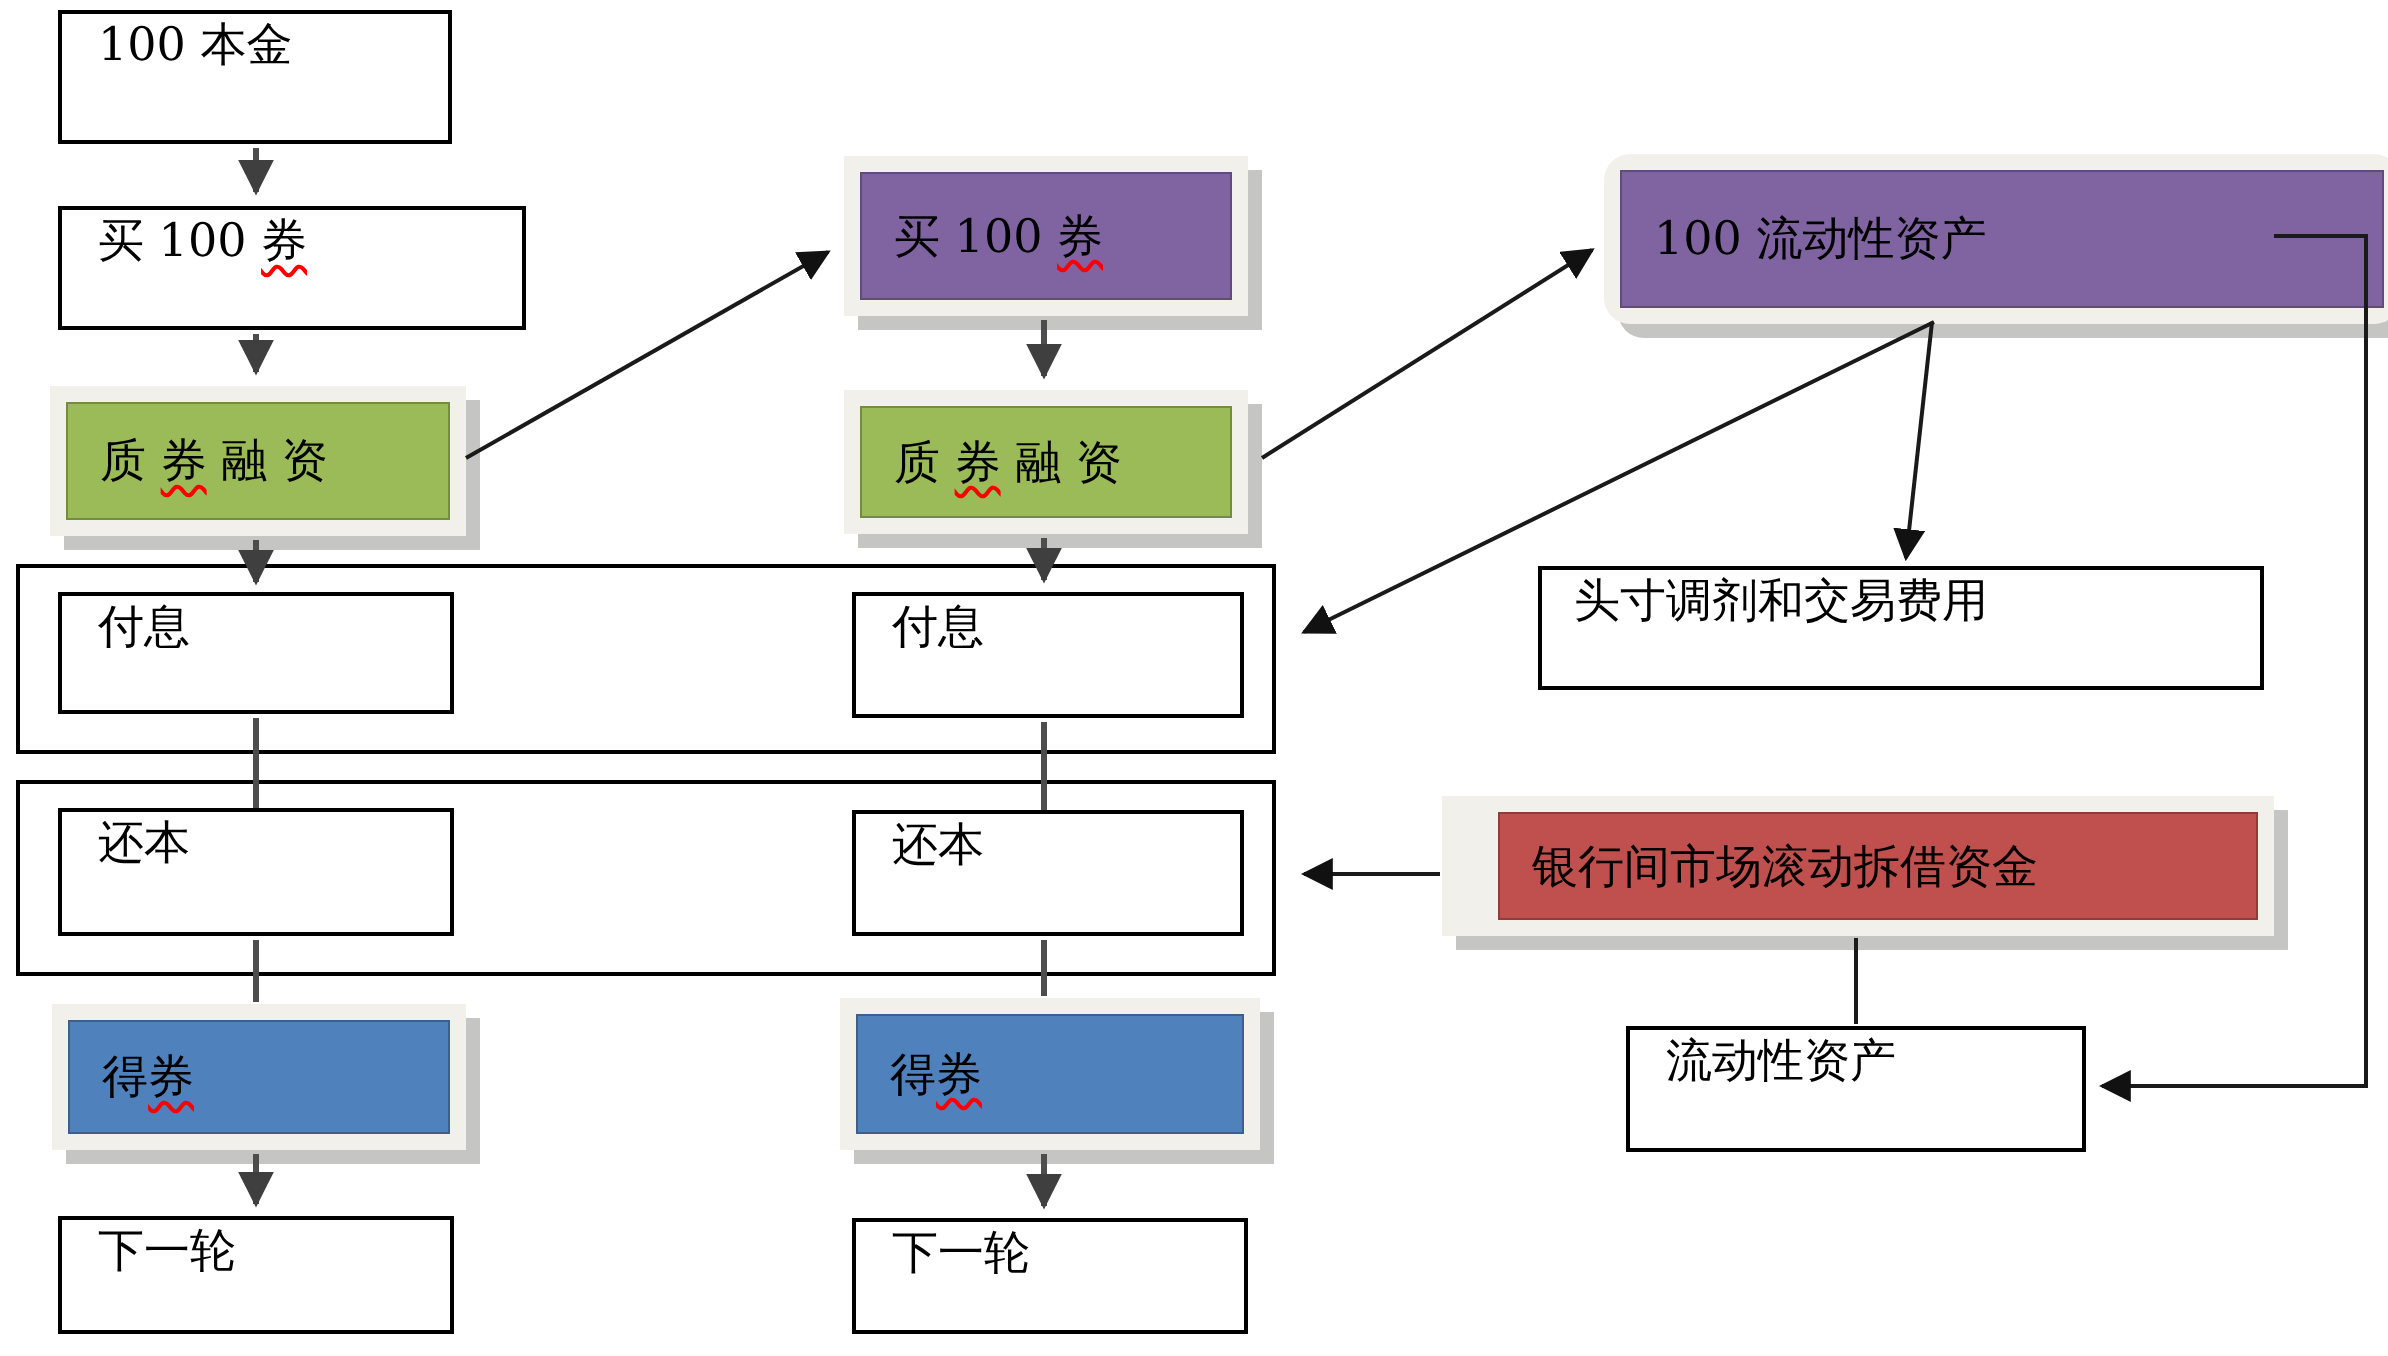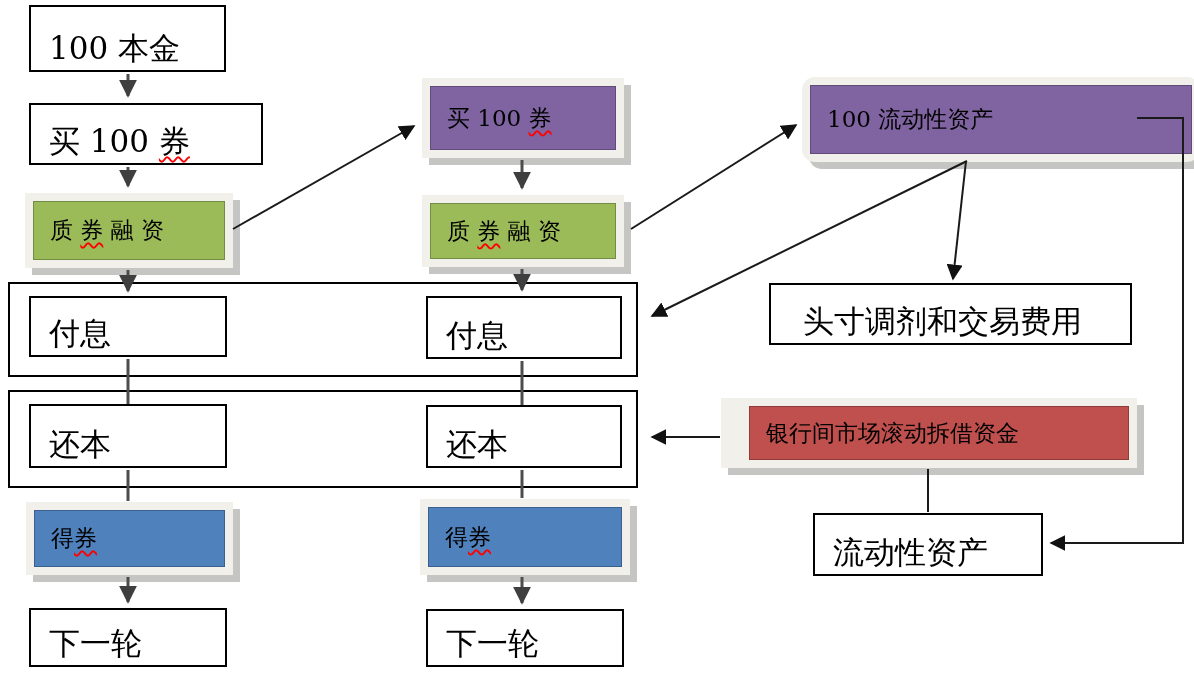--- a/index.html
+++ b/index.html
@@ -10,23 +10,23 @@
     font-family:"DejaVu Serif","Liberation Serif",serif;
     color:#000;
     overflow:hidden;
   }
   
   .pbox{
     position:absolute;
     background:#fff;
     border:2px solid #000;
     box-sizing:border-box;
-    display:flex;align-items:flex-end;
+    display:flex;align-items:flex-start;
     padding-left:18px;
-    font-size:31px;
+    font-size:23px;
     white-space:pre;
     z-index:2;
   }
   
   .container{
     position:absolute;
     border:2px solid #000;
     box-sizing:border-box;
     background:transparent;
     z-index:1;
@@ -126,21 +126,21 @@
   </div>
 
   <div class="pbox" style="left:426px;top:609px;width:198px;height:58px;">
     <span>下一轮</span>
   </div>
 
   <div class="fancy" style="left:802px;top:77px;width:398px;height:85px;border-radius:13px;">
     <div class="fill fill-purple">100 流动性资产</div>
   </div>
 
-  <div class="pbox" style="left:769px;top:283px;width:363px;height:62px;padding-left:32px;">
+  <div class="pbox" style="left:769px;top:283px;width:363px;height:62px;padding-left:16px;">
     <span>头寸调剂和交易费用</span>
   </div>
 
   <div class="fancy" style="left:721px;top:398px;width:416px;height:70px;padding-left:28px;">
     <div class="fill fill-red">银行间市场滚动拆借资金</div>
   </div>
 
   <div class="pbox" style="left:813px;top:513px;width:230px;height:63px;">
     <span>流动性资产</span>
   </div>

